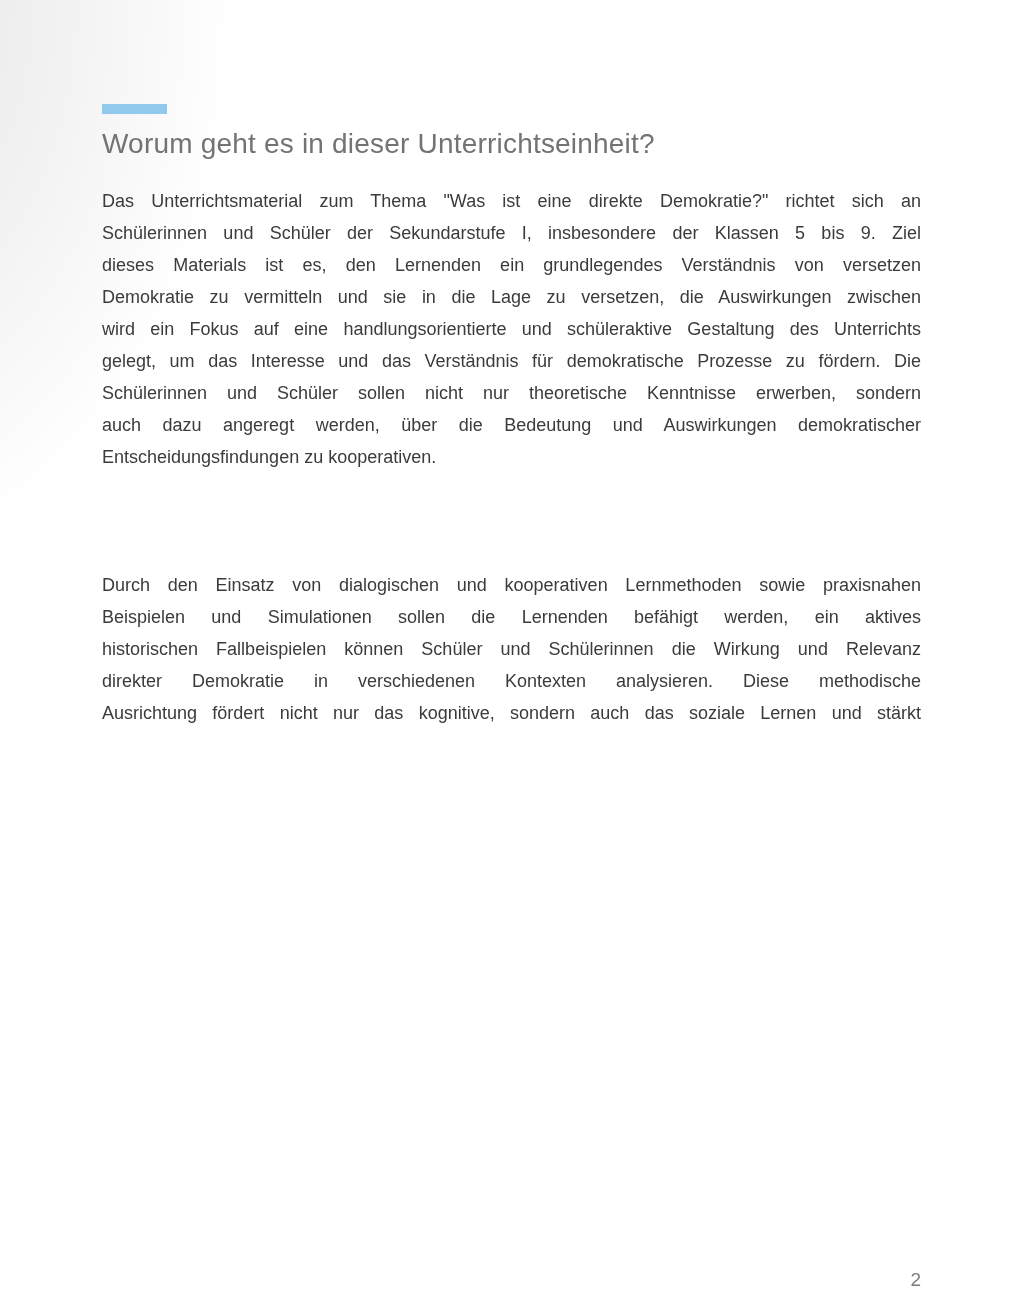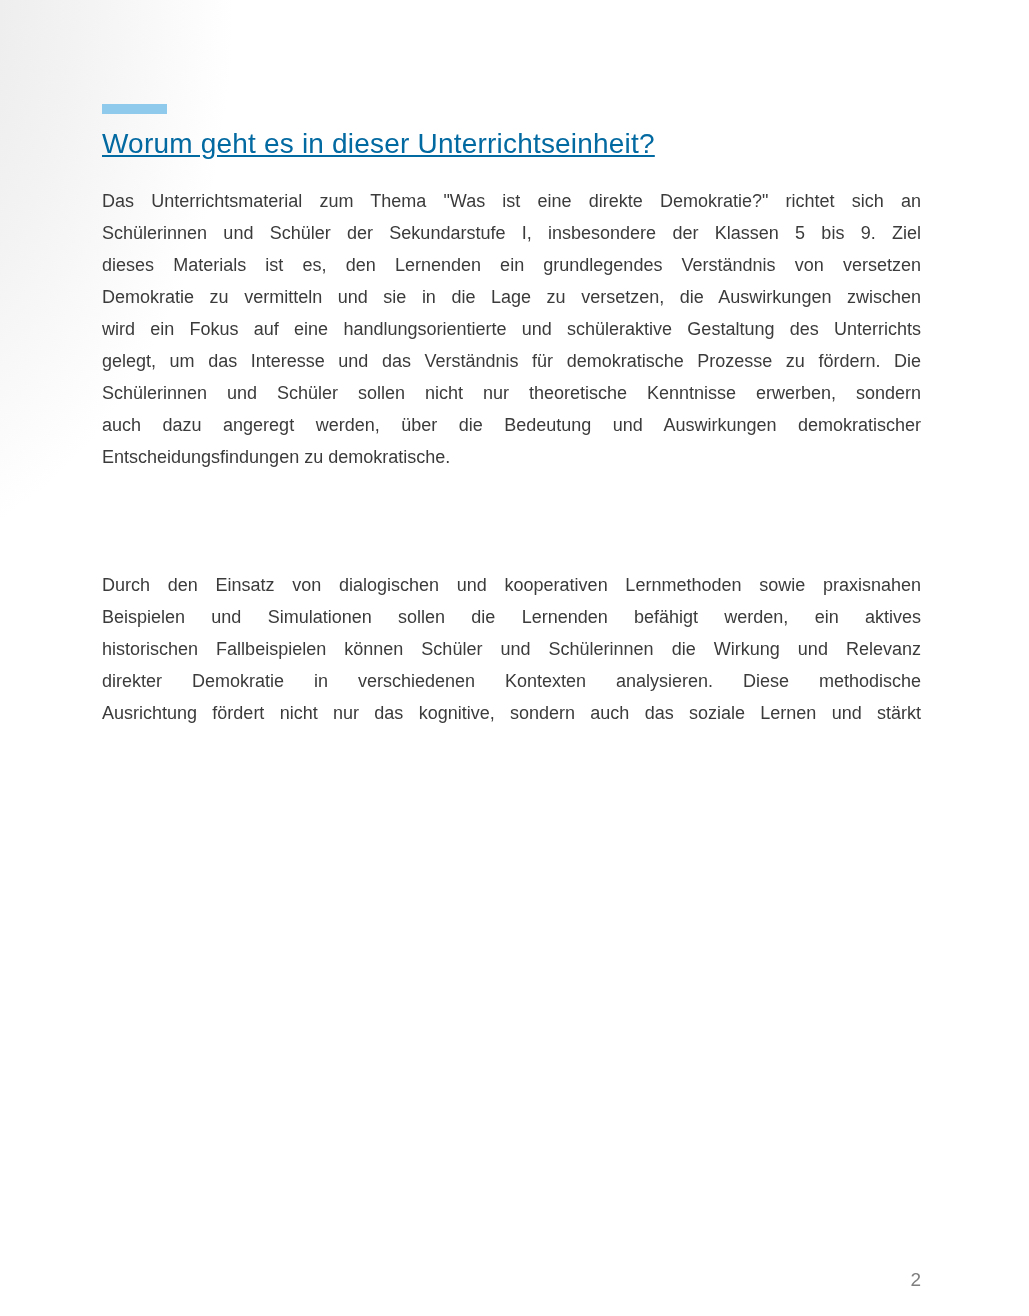--- a/index.html
+++ b/index.html
@@ -71,32 +71,32 @@
 </style>
 </head>
 <body>
 
 <div class="corner-shade"></div>
 
 <div class="page-content">
 
   <div class="accent-bar" style="background-color: rgb(143, 202, 236);"></div>
 
-  <h1 class="page-title" style="color: #0369a1; text-decoration: underline;">Worum geht es in dieser Unterrichtseinheit?</h1>
+  <h1 class="page-title" style="color: #737373;">Worum geht es in dieser Unterrichtseinheit?</h1>
 
   <div class="paragraph first" style="color: rgb(59, 59, 59);">
     <div class="pline">Das Unterrichtsmaterial zum Thema "Was ist eine direkte Demokratie?" richtet sich an</div>
     <div class="pline">Schülerinnen und Schüler der Sekundarstufe I, insbesondere der Klassen 5 bis 9. Ziel</div>
     <div class="pline">dieses Materials ist es, den Lernenden ein grundlegendes Verständnis von versetzen</div>
     <div class="pline">Demokratie zu vermitteln und sie in die Lage zu versetzen, die Auswirkungen zwischen</div>
     <div class="pline">wird ein Fokus auf eine handlungsorientierte und schüleraktive Gestaltung des Unterrichts</div>
     <div class="pline">gelegt, um das Interesse und das Verständnis für demokratische Prozesse zu fördern. Die</div>
     <div class="pline">Schülerinnen und Schüler sollen nicht nur theoretische Kenntnisse erwerben, sondern</div>
     <div class="pline">auch dazu angeregt werden, über die Bedeutung und Auswirkungen demokratischer</div>
-    <div class="pline last">Entscheidungsfindungen zu demokratische.</div>
+    <div class="pline last">Entscheidungsfindungen zu kooperativen.</div>
   </div>
 
   <div class="paragraph second" style="color: rgb(59, 59, 59);">
     <div class="pline">Durch den Einsatz von dialogischen und kooperativen Lernmethoden sowie praxisnahen</div>
     <div class="pline">Beispielen und Simulationen sollen die Lernenden befähigt werden, ein aktives</div>
     <div class="pline">historischen Fallbeispielen können Schüler und Schülerinnen die Wirkung und Relevanz</div>
     <div class="pline">direkter Demokratie in verschiedenen Kontexten analysieren. Diese methodische</div>
     <div class="pline">Ausrichtung fördert nicht nur das kognitive, sondern auch das soziale Lernen und stärkt</div>
   </div>
 

